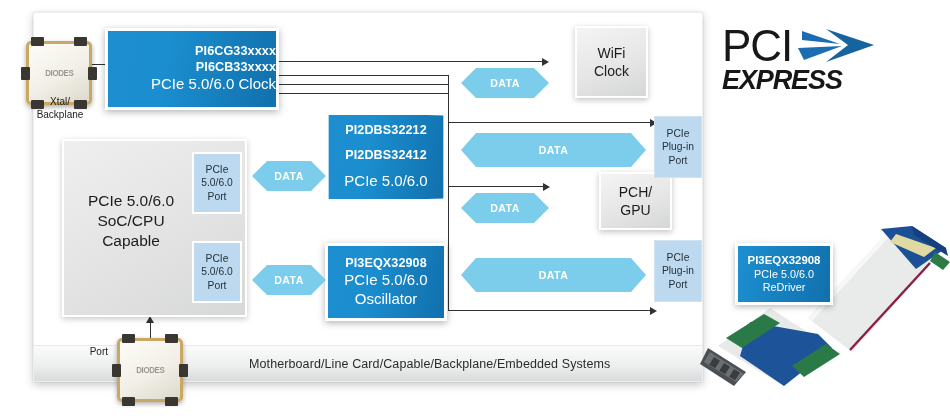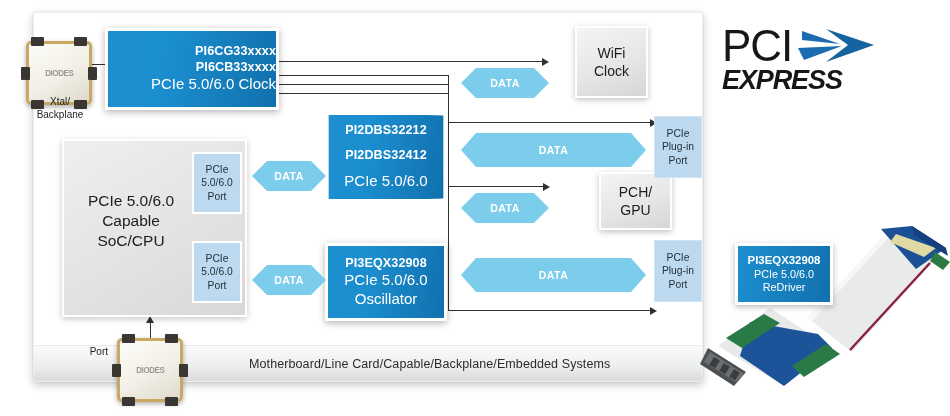--- a/index.html
+++ b/index.html
@@ -246,22 +246,22 @@
 
   <div class="blue blk-redrv">
     <div class="pn">PI3EQX32908</div>
     <div class="ds">PCIe 5.0/6.0</div>
     <div class="ds">Oscillator</div>
   </div>
 
   <div class="soc">
     <div class="soc-label">
       <div>PCIe 5.0/6.0</div>
+      <div>SoC/CPU</div>
       <div>Capable</div>
-      <div>SoC/CPU</div>
     </div>
     <div class="port port-top">
       <div>PCIe</div>
       <div>5.0/6.0</div>
       <div>Port</div>
     </div>
     <div class="port port-bot">
       <div>PCIe</div>
       <div>5.0/6.0</div>
       <div>Port</div>

